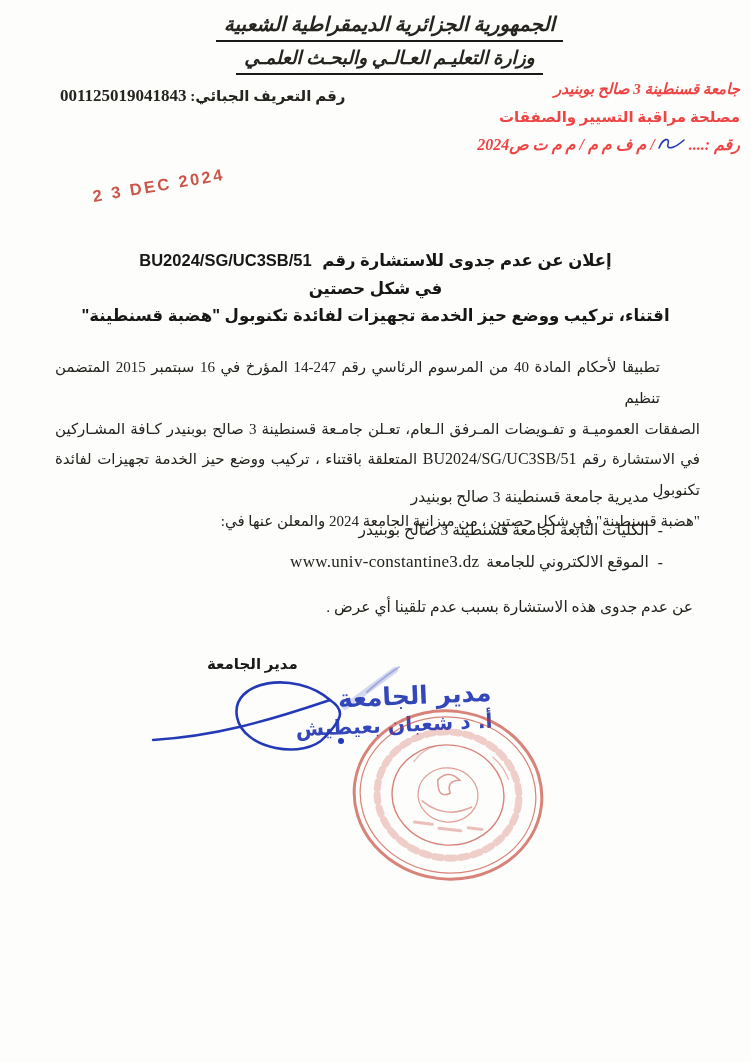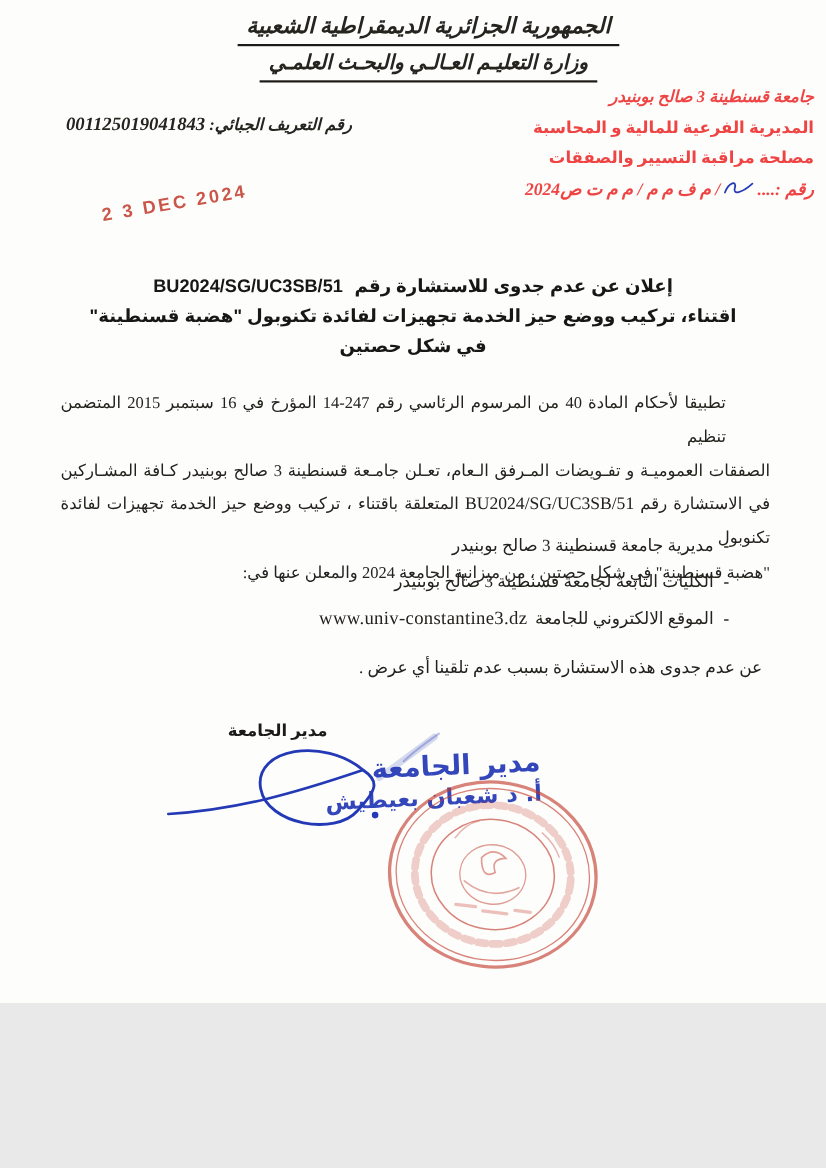--- a/index.html
+++ b/index.html
@@ -1,31 +1,31 @@
 <!DOCTYPE html>
 <html lang="ar" style="--ink: #26241f; --stamp_red: #c2392c; --stamp_blue: #2439b6;"><head>
 <meta charset="utf-8">
 <style>
   html,body{margin:0;padding:0;background:#e9e9e9;}
   .page{
     position:relative;
-    width:751px;height:912px;
+    width:751px;height:1062px;
     margin:0 auto;
     background:#fdfdfb;
     overflow:hidden;
     color:#26241f;
     font-family:"Liberation Serif","DejaVu Sans",sans-serif;
   }
   
   .doc-header{position:absolute;top:12px;left:0;width:100%;text-align:center;transform:translateX(14px);}
   .h-line{display:inline-block;border-bottom:2px solid #1c1a17;padding:0 8px 3px;
           font-weight:bold;font-style:italic;font-size:20px;line-height:1.25;direction:rtl;}
   .h-line.l2{font-size:18.5px;margin-top:5px;}
   
-  .tax{position:absolute;top:103px;left:60px;direction:rtl;font-weight:bold;font-style:italic;font-size:15px;white-space:nowrap;}
+  .tax{position:absolute;top:86px;left:60px;direction:rtl;font-weight:bold;font-size:15px;white-space:nowrap;}
   .tax .num{font-size:17px;letter-spacing:.5px;}
   
   .org{position:absolute;top:76px;right:11px;direction:rtl;text-align:right;font-weight:bold;font-size:15px;line-height:27.5px;color:#ef4444;}
   .org .r{white-space:nowrap;}
   .org .it{font-style:italic;}
   .org .r2{margin-left:58px;}
   .org .r3{margin-left:68px;}
   .org .r4{margin-left:82px;}
   .org .ref{margin-left:57px;font-size:16px;font-style:italic;}
   .squiggle{display:inline-block;vertical-align:-3px;margin:0 2px;}
@@ -73,38 +73,37 @@
     <div><span class="h-line l2">وزارة التعليـم العـالـي والبحـث العلمـي</span></div>
   </div>
 
   <div class="tax">
     <span>رقم التعريف الجبائي:</span>
     <span class="num" dir="ltr">001125019041843</span>
   </div>
 
   <div class="org">
     <div class="r it">جامعة قسنطينة 3 صالح بوبنيدر</div>
-    <div class="r r3">المديرية الفرعية للمالية و المحاسبة</div>
     <div class="r r4">مصلحة مراقبة التسيير والصفقات</div>
     <div class="r ref">
       <span>رقم :....</span><svg class="squiggle" width="30" height="18" viewBox="0 0 30 18">
           <path class="ink-blue" d="M2,13 C6,3 13,2 11,9 C9,15 17,14 27,5" stroke-width="1.6" stroke-linecap="round"></path>
         </svg><span>/ م ف م م / م م ت ص2024</span>
     </div>
   </div>
 
   <div class="date-stamp">2 3 DEC 2024</div>
 
   <div class="title">
     <div>
       <span>إعلان عن عدم جدوى للاستشارة رقم</span>
       <span class="code" dir="ltr">BU2024/SG/UC3SB/51</span>
     </div>
+    <div>في شكل حصتين</div>
     <div>اقتناء، تركيب ووضع حيز الخدمة تجهيزات لفائدة تكنوبول "هضبة قسنطينة"</div>
-    <div>في شكل حصتين</div>
   </div>
 
   <div class="body-par">
     <div class="ln first">تطبيقا لأحكام المادة 40 من المرسوم الرئاسي رقم 247-14 المؤرخ في 16 سبتمبر 2015 المتضمن تنظيم</div>
     <div class="ln">الصفقات العموميـة و تفـويضات المـرفق الـعام، تعـلن جامـعة قسنطينة 3 صالح بوبنيدر كـافة المشـاركين</div>
     <div class="ln">
       <span>في الاستشارة رقم</span>
       <span class="code" dir="ltr">BU2024/SG/UC3SB/51</span>
       <span>المتعلقة باقتناء ، تركيب ووضع حيز الخدمة تجهيزات لفائدة تكنوبول</span>
     </div>

